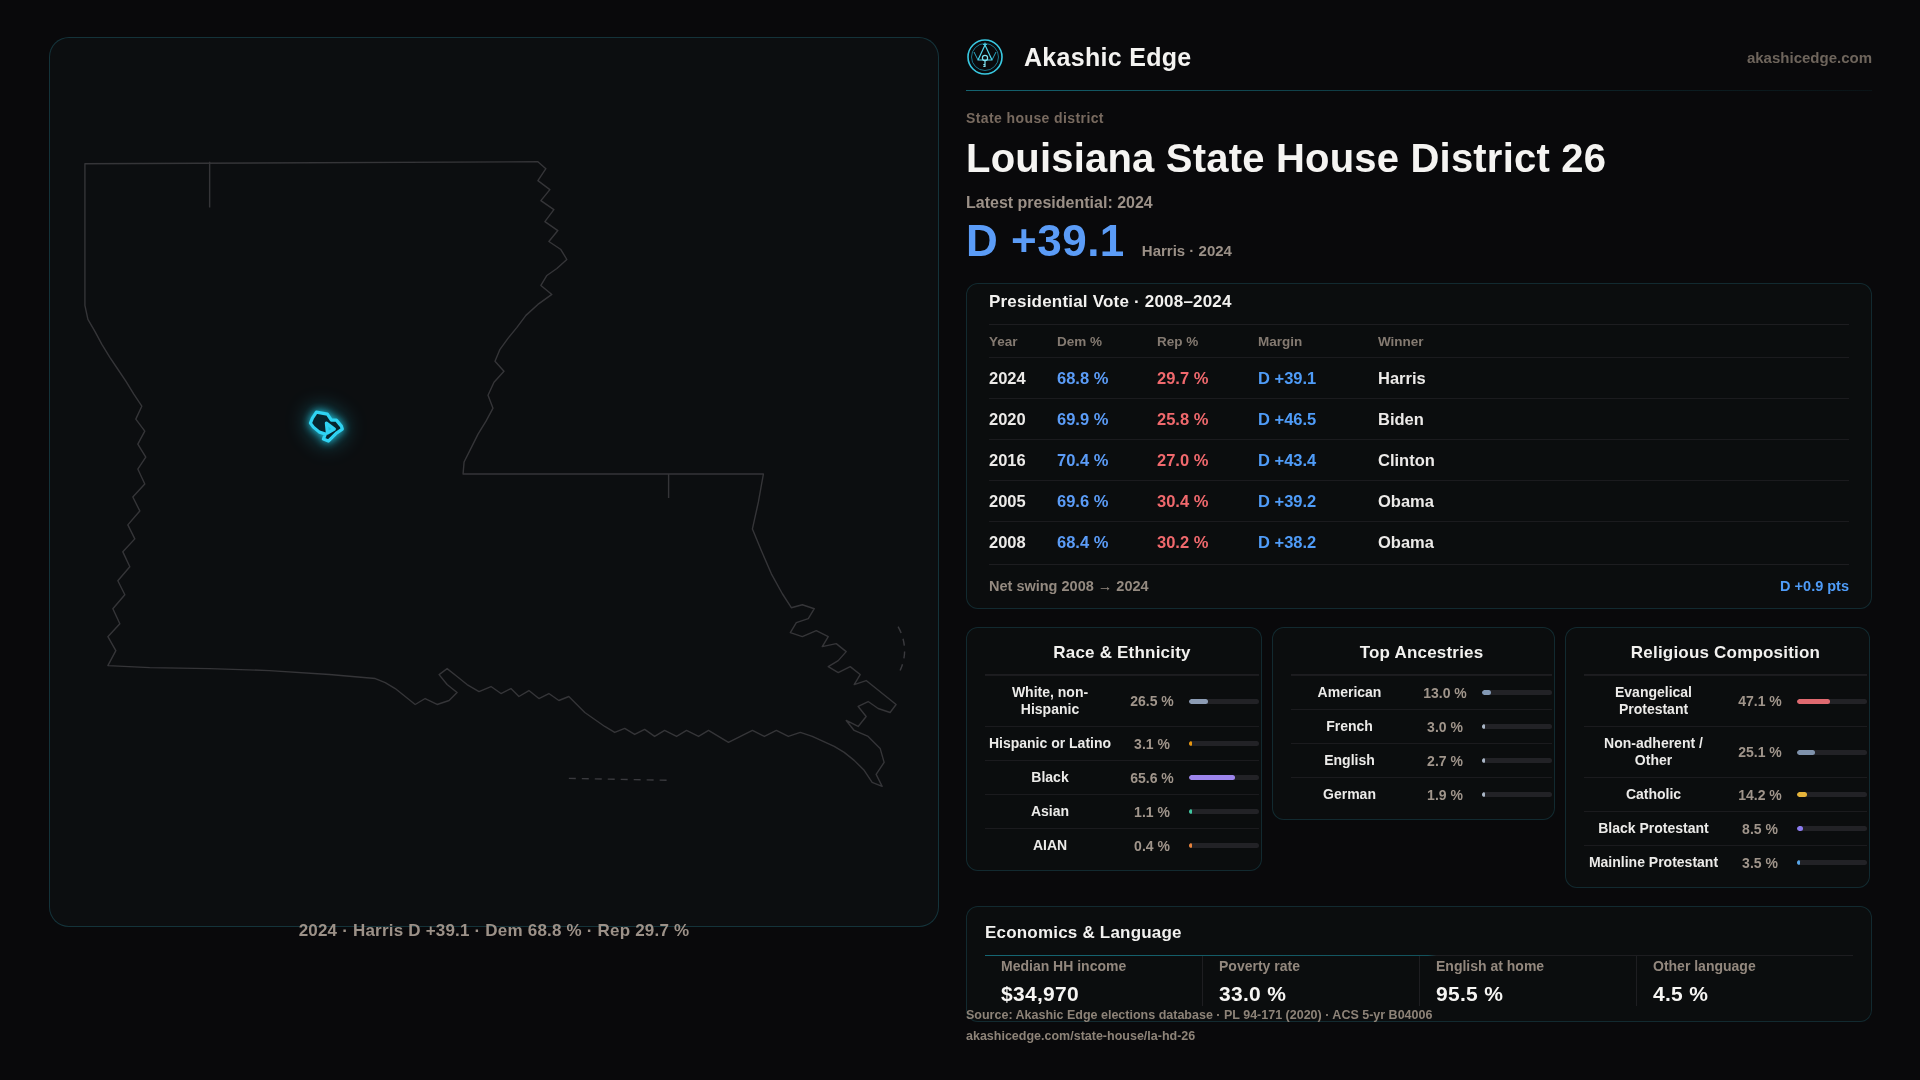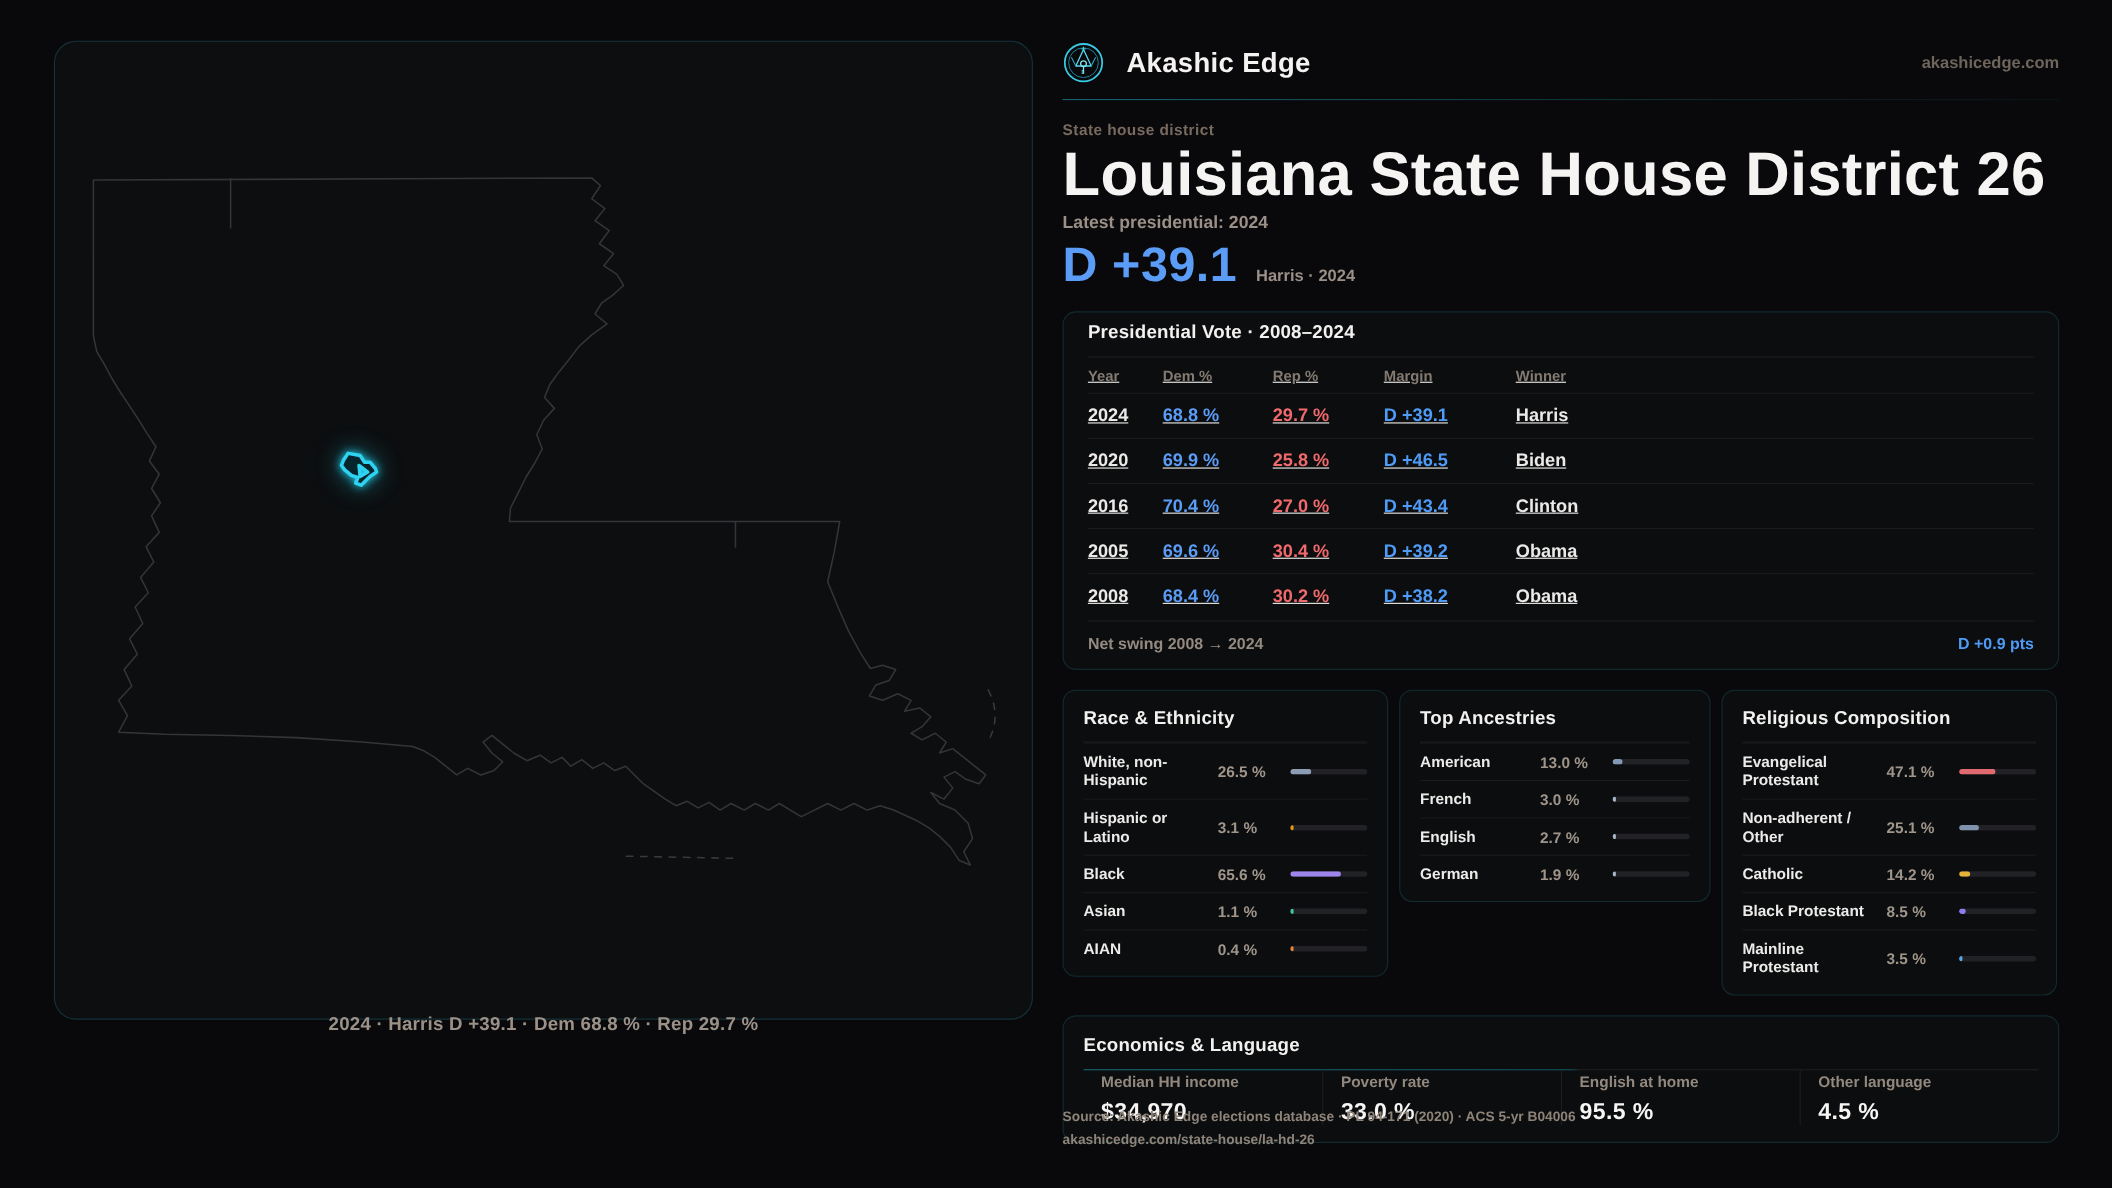--- a/index.html
+++ b/index.html
@@ -32,55 +32,55 @@
   .right-col { position:absolute; left:966px; top:0; width:906px; }
   .hdr { display:flex; align-items:center; padding-top:38px; }
   .logo { width:38px; height:38px; margin-right:20px; flex:0 0 auto; }
   .brand-name { font-size:25px; font-weight:700; letter-spacing:.3px; color:#f4f3f1; }
   .brand-domain { margin-left:auto; font-size:15px; font-weight:700; color:#6e655c; }
   .hdr-divider {
     margin-top:14px; height:1px;
     background:linear-gradient(to right, rgba(34,211,238,.45), rgba(34,211,238,.12) 70%, rgba(34,211,238,.05));
   }
   .eyebrow { margin-top:19px; font-size:14px; font-weight:700; letter-spacing:.4px; color:#786a5f; }
-  h1.title { margin-top:7px; font-size:56px; line-height:50px; font-weight:700; letter-spacing:.2px; color:#f5f4f2; }
+  h1.title { margin-top:7px; font-size:40px; line-height:50px; font-weight:700; letter-spacing:.2px; color:#f5f4f2; }
   .latest { margin-top:11px; font-size:16px; font-weight:700; color:#9b9087; }
   .headline-row { margin-top:4px; display:flex; align-items:baseline; gap:17px; }
   .headline-margin { font-size:44px; font-weight:700; color:#5b9cf7; letter-spacing:.5px; }
   .headline-ctx { font-size:15px; font-weight:700; color:#9b9087; }
   
   .panel {
     background:#0b0d0e;
     border:1px solid rgba(56,199,230,0.16);
     border-radius:12px;
   }
   .panel-title { font-size:17px; font-weight:700; color:#f2f1ef; letter-spacing:.2px; }
   .thin-rule { height:1px; background:#1d1d20; }
   
   .pres-panel { margin-top:17px; padding:8px 22px 14px 22px; }
   .pres-panel .thin-rule { margin-top:12px; }
-  .vote-grid { display:grid; grid-template-columns:68px 100px 101px 120px 1fr; align-items:center;text-decoration:underline; }
+  .vote-grid { display:grid; grid-template-columns:68px 100px 101px 120px 1fr; align-items:center; }
   .vote-head { height:32px; }
   .vote-head > div { font-size:13.5px; font-weight:700; color:#847a71; }
   .vote-row { height:41px; border-top:1px solid #1b1b1e; font-size:16.5px; font-weight:700; }
   .vote-row:first-of-type { border-top:none; }
   .cell-year { color:#eceae8; }
   .cell-dem { color:#5b9cf7; }
   .cell-rep { color:#f0696d; }
   .cell-margin { color:#4f9cf8; }
   .cell-winner { color:#eceae8; }
   .net-row {
     margin-top:2px; padding-top:13px; border-top:1px solid #1d1d20;
     display:flex; justify-content:space-between;
   }
   .net-label { font-size:14.5px; font-weight:700; color:#948a80; }
   .net-value { font-size:14.5px; font-weight:700; color:#4f9cf8; }
   
   .cards-row { margin-top:18px; display:flex; gap:10px; align-items:flex-start; }
-  .card { padding:15px 18px 8px 18px; }
+  .card { padding:15px 2px 8px 18px;text-align:center; }
   .card-1 { width:296px; } .card-2 { width:283px; } .card-3 { width:305px; }
   .card .thin-rule { margin-top:11px; }
   .stat-row {
     display:grid; grid-template-columns:1fr 58px 70px; column-gap:8px; align-items:center;
     border-top:1px solid #1b1b1e; padding:8px 0; min-height:33px;
   }
   .stat-row:first-of-type { border-top:none; }
   .stat-label { font-size:14px; font-weight:700; color:#ecebe9; line-height:17px; }
   .stat-value { font-size:14px; font-weight:600; color:#a0958b; white-space:nowrap; }
   .bar-track { height:5px; border-radius:3px; background:#222226; overflow:hidden; }

